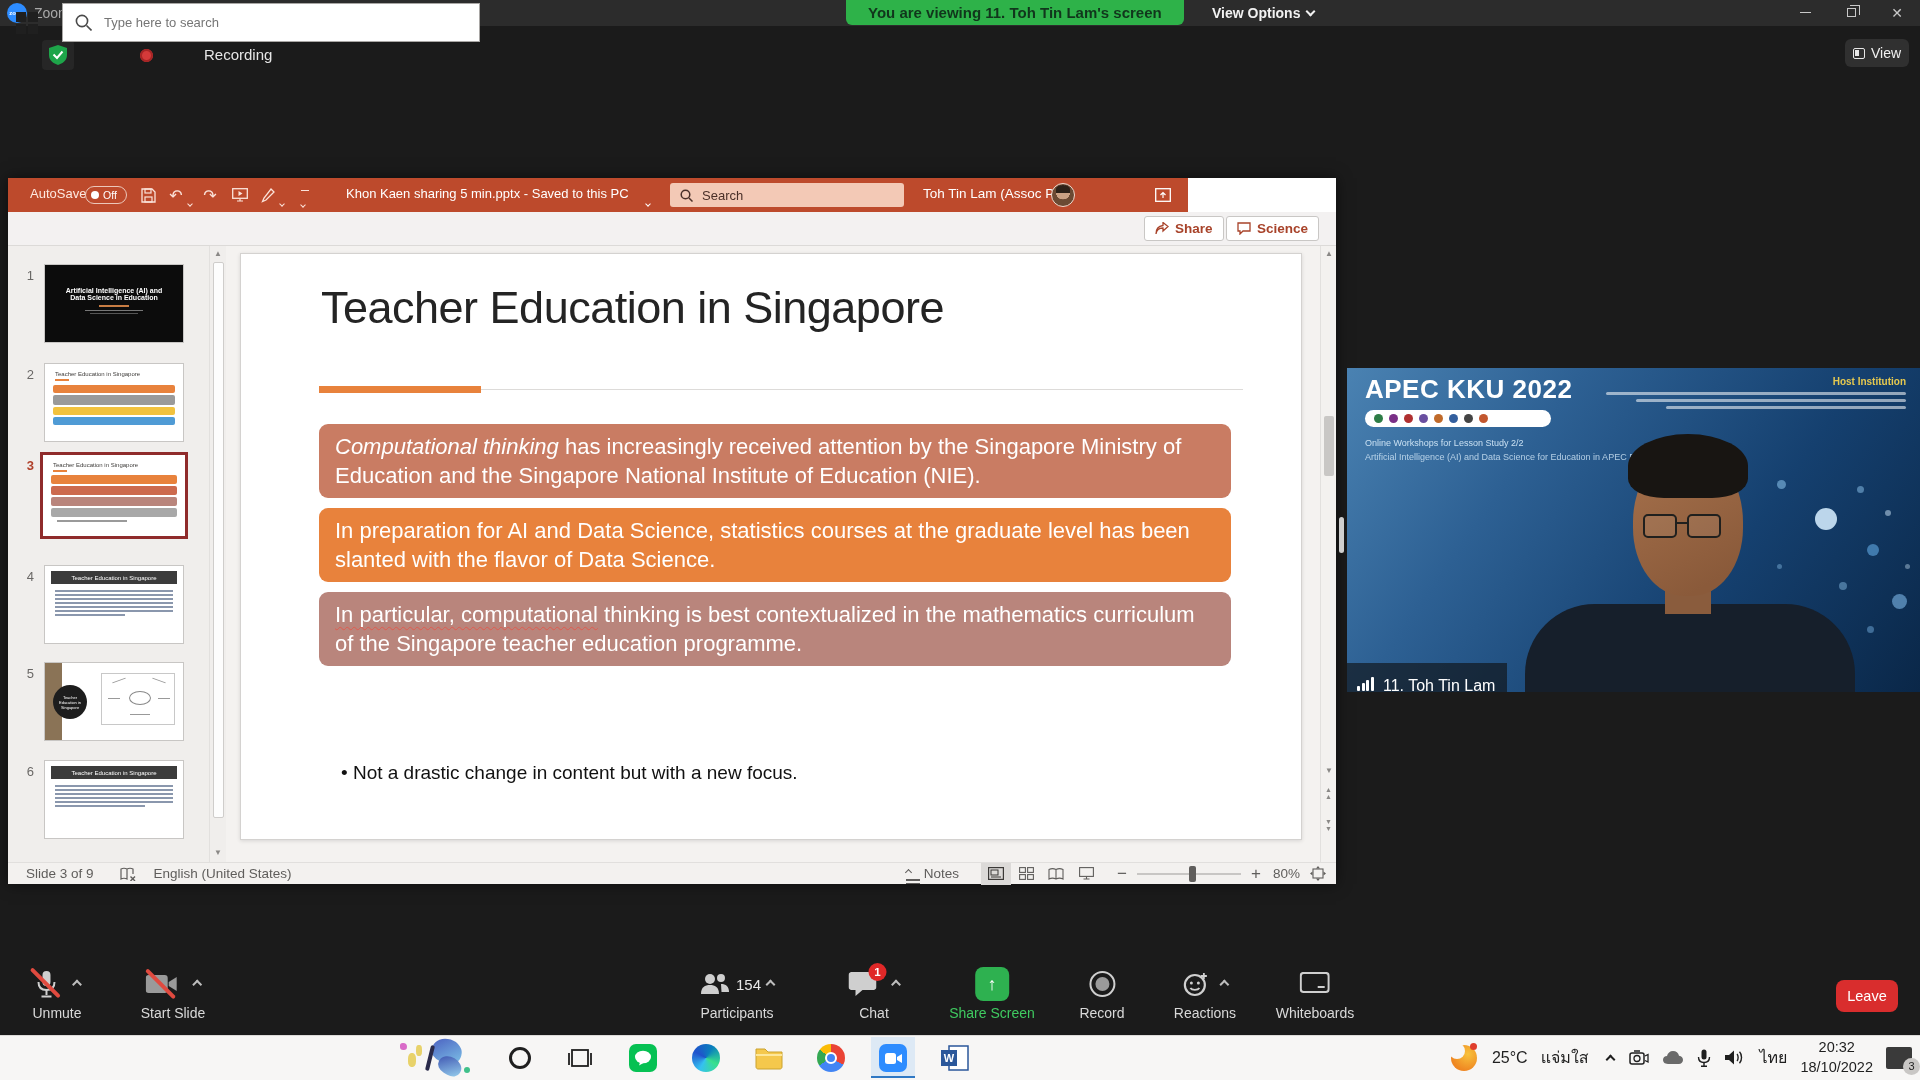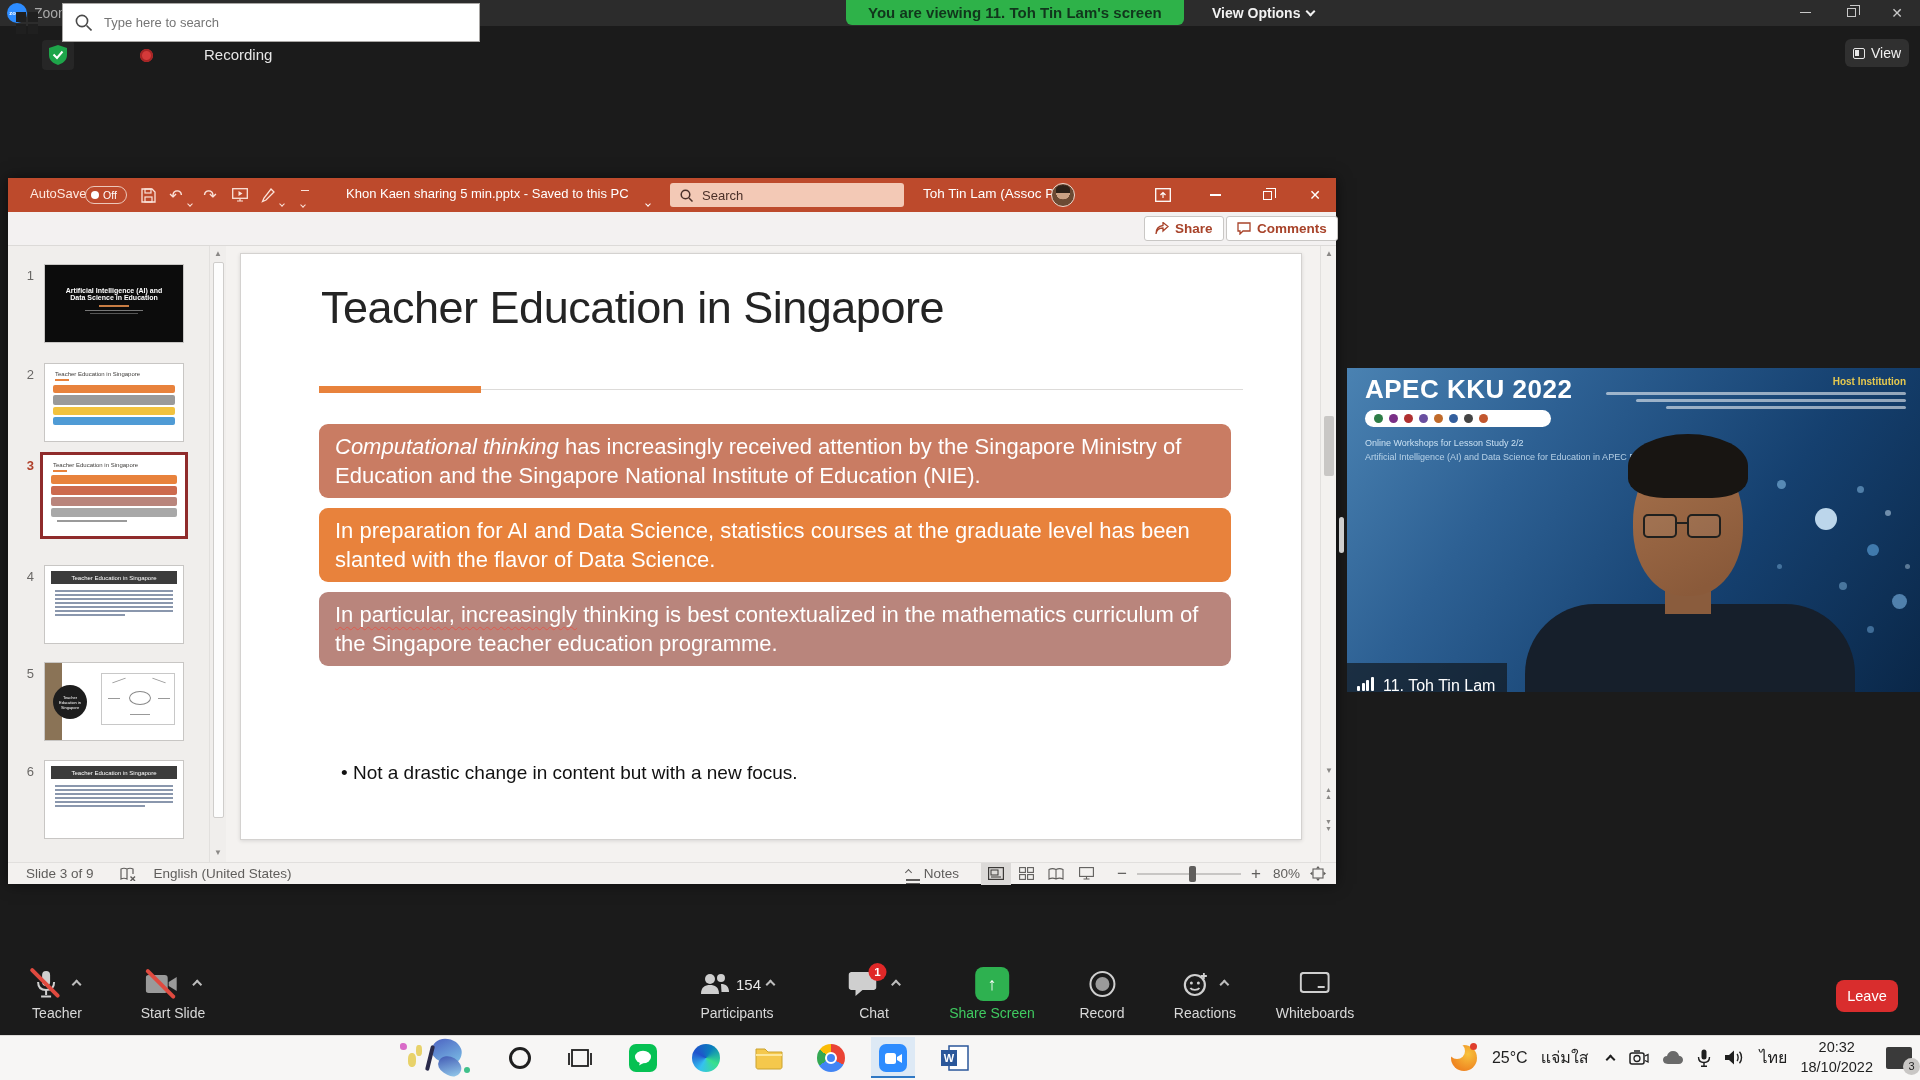--- a/index.html
+++ b/index.html
@@ -23,21 +23,21 @@
   .xglyph { font-size:14px; line-height:1; }
   #rec-shield { left:42px; top:40px; width:32px; height:30px; background:#262626; border-radius:4px; display:flex; align-items:center; justify-content:center; }
   #rec-dot { left:140px; top:49px; width:13px; height:13px; border-radius:50%; background:#d43a3a; box-shadow:inset 0 0 0 2px #a62525; }
   #rec-label { left:204px; top:46px; color:#e6e6e6; font-size:15px; }
   #view-btn { left:1845px; top:39px; width:64px; height:28px; background:#303030; border-radius:6px; color:#f0f0f0; font-size:14px; display:flex; align-items:center; justify-content:center; gap:6px; }
   #view-btn .vicon { width:12px; height:11px; border:1.5px solid #e8e8e8; border-radius:2px; position:relative; }
   #view-btn .vicon:before { content:""; position:absolute; left:1px; top:1px; width:4px; height:6px; background:#e8e8e8; }
 
   
   #ppt { left:8px; top:178px; width:1328px; height:706px; background:#fff; box-shadow:0 0 14px rgba(0,0,0,.55); }
-  #ppt-titlebar { left:0; top:0; width:1328px; height:34px; background:#bd4a2c; color:#fff; }
+  #ppt-titlebar { left:0; top:0; width:1180px; height:34px; background:#bd4a2c; color:#fff; }
   #ppt-titlebar .t { position:absolute; top:8px; font-size:13px; color:#fde8e0; }
   #autosave-pill { left:77px; top:8px; width:42px; height:18px; border:1px solid #ecc7ba; border-radius:9px; display:flex; align-items:center; gap:4px; padding:0 5px; color:#fff; font-size:10.5px; }
   #autosave-pill .dot { width:8px; height:8px; border-radius:50%; background:#fff; }
   .qat-ic { top:7px; width:20px; height:20px; color:#fbe3da; display:flex; align-items:center; justify-content:center; font-size:16px; }
   #ppt-search { left:662px; top:5px; width:234px; height:24px; background:#f3c9b6; border-radius:3px; display:flex; align-items:center; gap:9px; padding:0 10px; color:#4a3029; font-size:13px; }
   #ppt-user { left:915px; top:8px; font-size:13.5px; color:#fff; }
   #ppt-avatar { left:1043px; top:5px; width:24px; height:24px; border-radius:50%; background:radial-gradient(circle at 50% 38%, #caa183 38%, #caa183 40%, #6b4a33 41%); border:1.5px solid #f0d8cd; overflow:hidden; }
   #ppt-avatar:before { content:""; position:absolute; left:4px; top:1px; width:14px; height:8px; border-radius:50% 50% 0 0; background:#2c2118; }
   .ppt-ctl { top:0; width:34px; height:34px; display:flex; align-items:center; justify-content:center; color:#fff; }
   .ppt-ctl .bar { width:11px; height:1.5px; background:#fff; }
@@ -238,21 +238,21 @@
       <span class="abs rb-btn" style="left:1136px">
         <svg width="14" height="13" viewBox="0 0 14 13">
             <path d="M1 12 C1.5 8 4 6 8 6 V9 L13 4.5 L8 0.5 V3.5 C3.5 4 1 7.5 1 12 Z" fill="none" stroke="#a8432a" stroke-width="1.3"></path>
           </svg>
         <span>Share</span>
       </span>
       <span class="abs rb-btn" style="left:1218px">
         <svg width="14" height="13" viewBox="0 0 14 13">
             <path d="M1 1 H13 V9 H6 L3 12 V9 H1 Z" fill="none" stroke="#a8432a" stroke-width="1.3"></path>
           </svg>
-        <span>Comments</span>
+        <span>Science</span>
       </span>
     </div>
 
     <div class="abs" id="thumb-panel">
       <span class="abs thumb-num" style="top:22px">1</span>
       <div class="abs thumb" style="top:18px;background:#0c0c0c">
         <div style="text-align:center;color:#fff;font-size:7px;font-weight:bold;margin-top:22px">Artificial Intelligence (AI) and</div>
         <div style="text-align:center;color:#fff;font-size:7px;font-weight:bold">Data Science in Education</div>
         <div style="width:30px;height:1.5px;background:#c87c43;margin:4px auto 0"></div>
         <div style="width:58px;height:1px;background:#777;margin:3px auto 0"></div>
@@ -326,21 +326,21 @@
     </div>
 
     <div class="abs" id="canvas">
       <div class="abs" id="slide">
         <div class="abs" id="slide-title">Teacher Education in Singapore</div>
         <div class="abs" id="title-rule-orange"></div>
         <div class="abs" id="title-rule-gray"></div>
         <div class="abs" id="boxes">
           <div class="sbox b2"><i>Computational thinking</i><span> has increasingly received attention by the Singapore Ministry of Education and the Singapore National Institute of Education (NIE).</span></div>
           <div class="sbox b1">In preparation for AI and Data Science, statistics courses at the graduate level has been slanted with the flavor of Data Science.</div>
-          <div class="sbox b3"><span class="squig">In particular, increasingly</span><span> thinking is best contextualized in the mathematics curriculum of the Singapore teacher education programme.</span></div>
+          <div class="sbox b3"><span class="squig">In particular, computational</span><span> thinking is best contextualized in the mathematics curriculum of the Singapore teacher education programme.</span></div>
         </div>
         <div class="abs" id="slide-bullet">• Not a drastic change in content but with a new focus.</div>
       </div>
     </div>
     <div class="abs" id="canvas-scroll">
       <span class="abs tri" style="top:3px">▲</span>
       <div class="abs" id="canvas-thumb"></div>
       <span class="abs tri" style="top:520px">▼</span>
       <span class="abs tri" style="top:540px;font-size:7px">▲<br>▲</span>
       <span class="abs tri" style="top:572px;font-size:7px">▼<br>▼</span>
@@ -452,21 +452,21 @@
       <span style="position:relative;display:flex">
         <svg width="26" height="30" viewBox="0 0 26 30">
             <rect x="9" y="2" width="8" height="15" rx="4" fill="#cfcfcf"></rect>
             <path d="M5 13 C5 19 8 21 13 21 C18 21 21 19 21 13" fill="none" stroke="#cfcfcf" stroke-width="2"></path>
             <path d="M13 21 V26 M8 27.5 H18" stroke="#cfcfcf" stroke-width="2"></path>
           </svg>
         <span class="slash" style="left:-8px;top:12px"></span>
       </span>
       <span class="chev up" style="border-color:#bdbdbd;margin-left:8px"></span>
     </span>
-    <span class="lbl">Teacher</span>
+    <span class="lbl">Unmute</span>
   </div>
 
   <div class="abs zt" style="left:173px">
     <span class="ic">
       <span style="position:relative;display:flex">
         <svg width="32" height="22" viewBox="0 0 32 22">
             <rect x="0" y="2" width="22" height="18" rx="3" fill="#9a9a9a"></rect>
             <path d="M23 9 L31 4 V18 L23 13 Z" fill="#9a9a9a"></path>
           </svg>
         <span class="slash" style="left:-5px;top:9px"></span>

